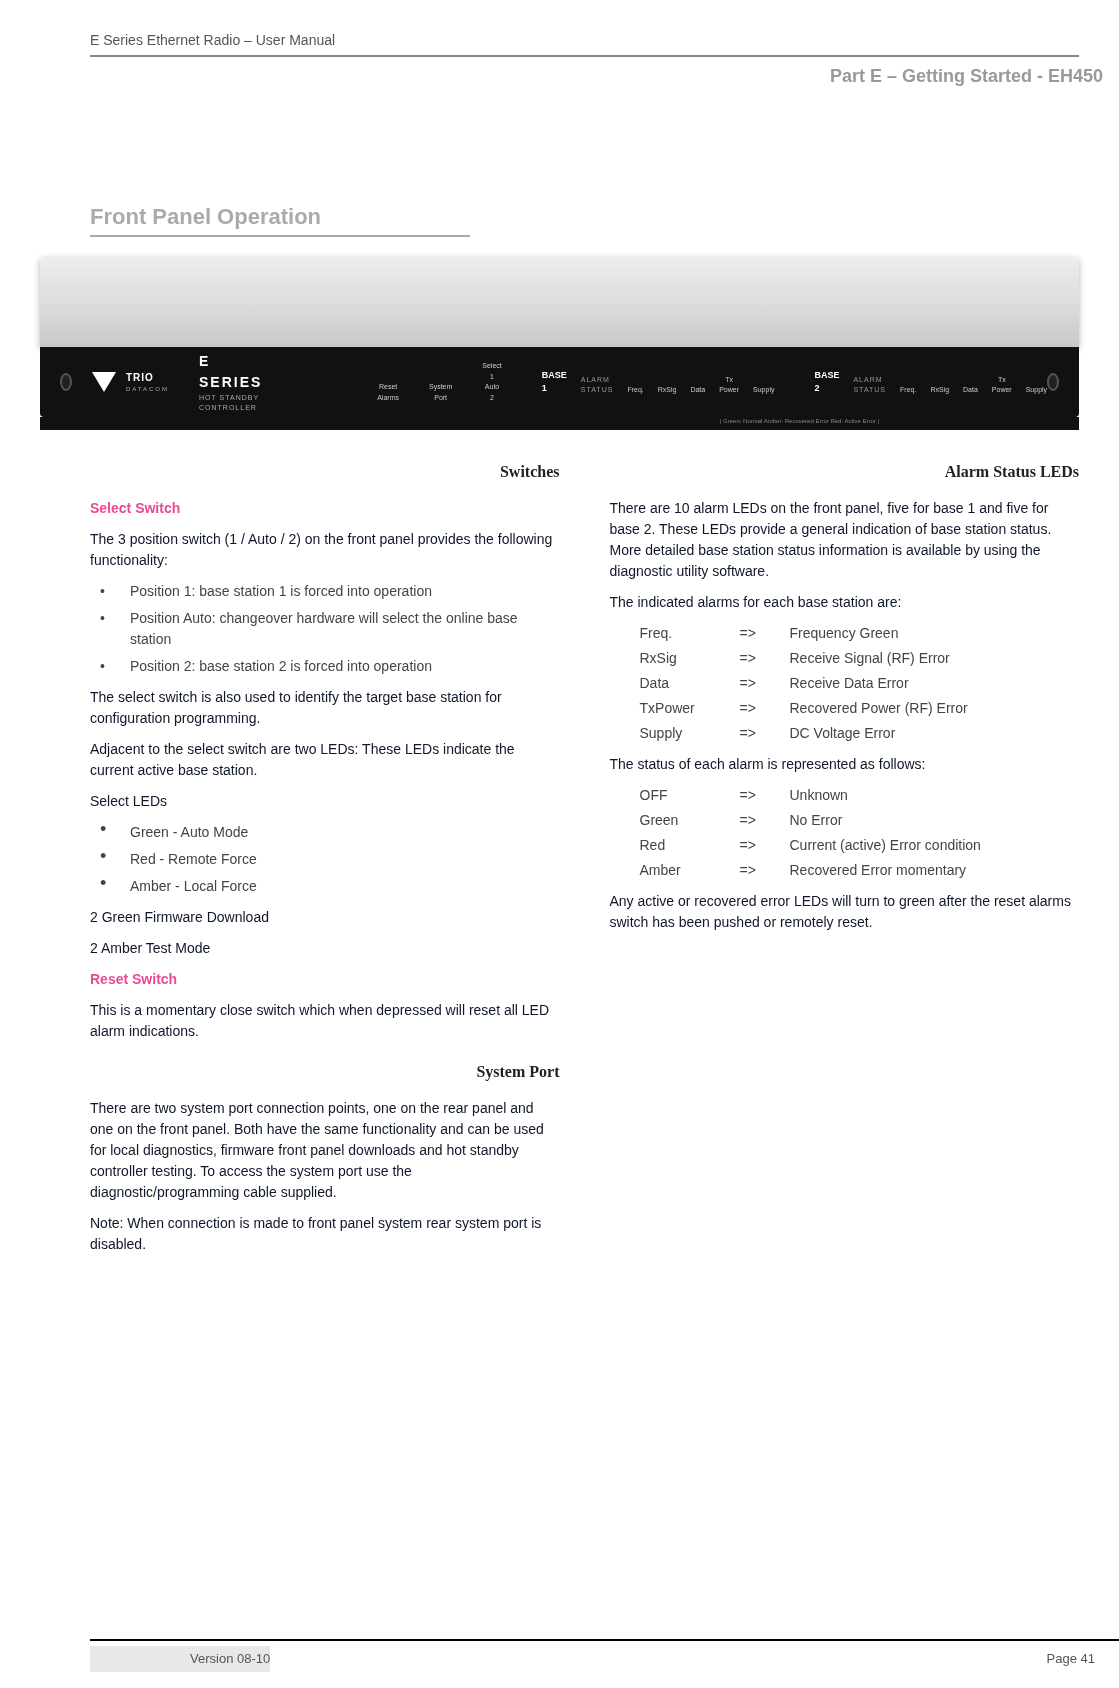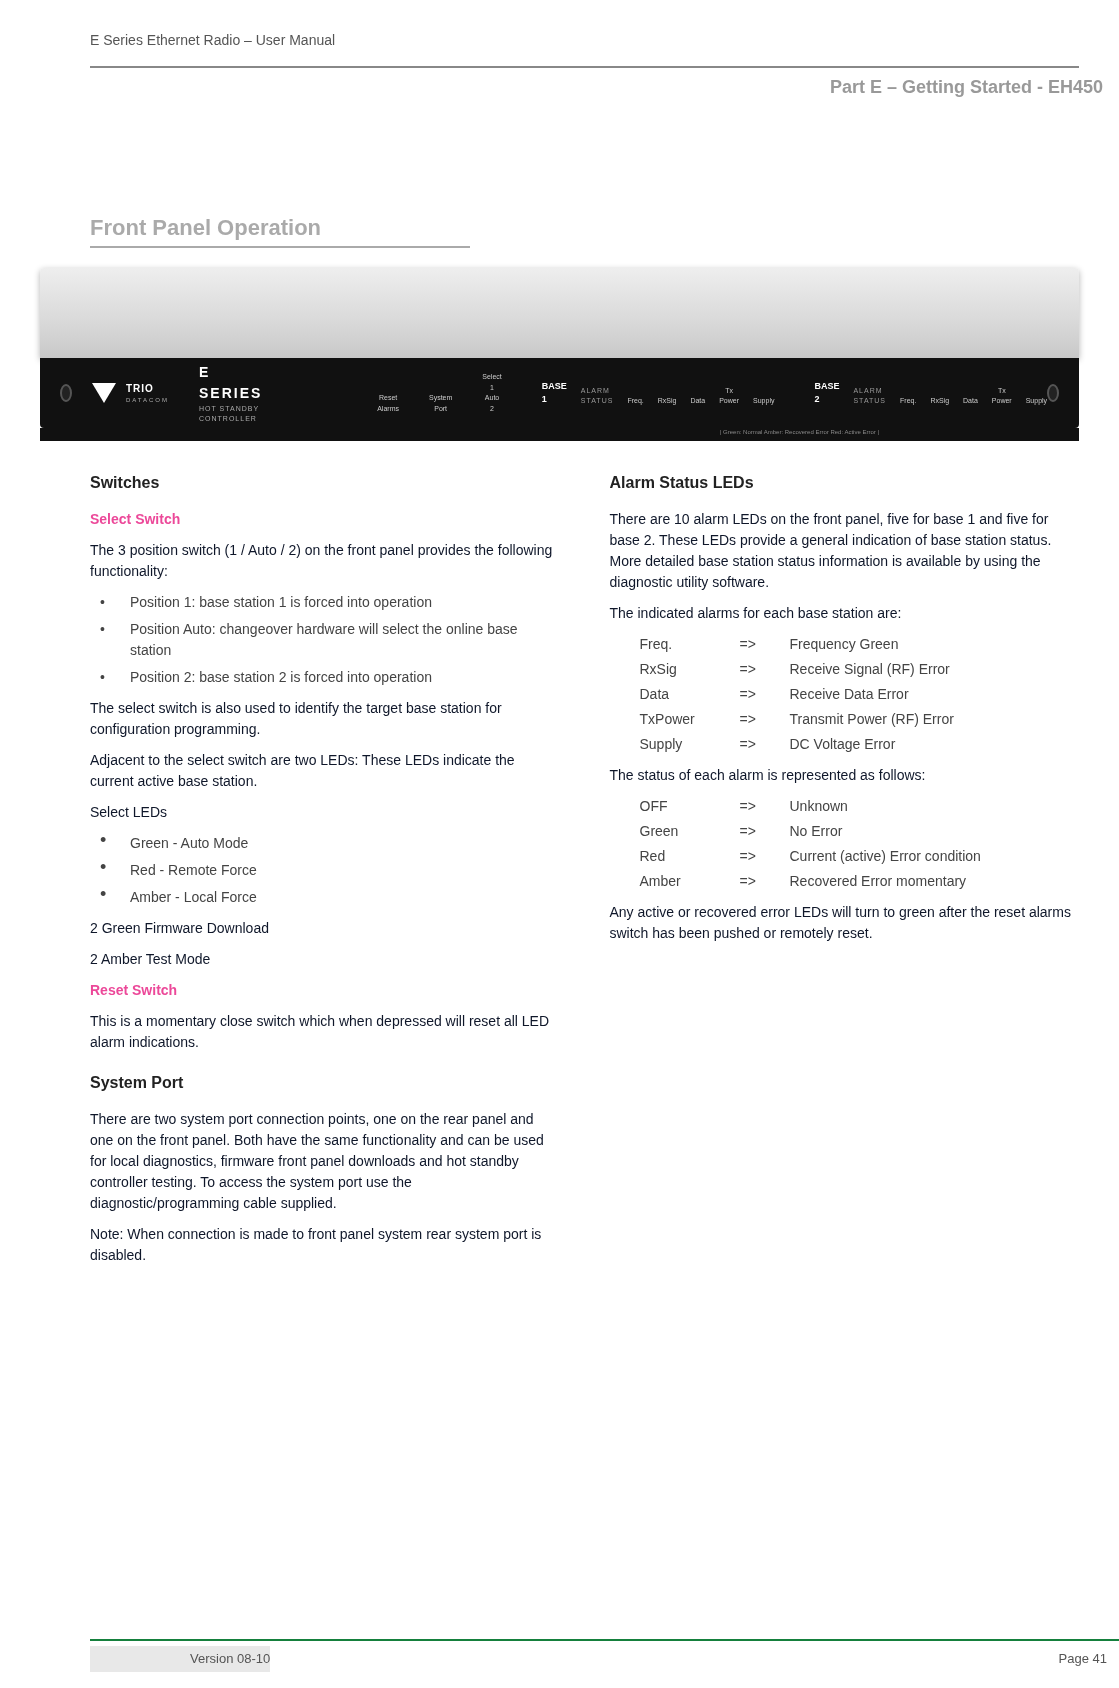--- a/index.html
+++ b/index.html
@@ -14,21 +14,21 @@
   .page {
     width: 1119px;
     min-height: 1688px;
     position: relative;
     box-sizing: border-box;
     padding: 30px 0 0 0;
   }
   .header {
     margin: 0 40px 0 90px;
     border-bottom: 2px solid #888;
-    padding-bottom: 15px;
+    padding-bottom: 4px;
     font-size: 14px;
     color: #555;
   }
   .part-label {
     text-align: right;
     font-size: 18px;
     font-weight: bold;
     color: #999;
     margin: 6px 16px 0 0;
     padding-right: 0;
@@ -92,21 +92,22 @@
   }
   .col {
     flex: 1;
     min-width: 0;
   }
   h2.block-title {
     font-size: 16px;
     font-weight: 900;
     color: #222;
     margin: 0 0 14px 0;
-    font-family: Liberation Sans, sans-serif;
+    font-family: Liberation Serif, serif;
+    text-align: right;
   }
   h3.sub-title {
     font-size: 14px;
     font-weight: bold;
     color: #ec4899;
     margin: 10px 0 10px 0;
   }
   p { margin: 10px 0; color:#0f172a; }
   ul.bullets { list-style:none; padding:0; margin:8px 0; }
   ul.bullets li { padding-left:40px; position:relative; margin:6px 0; color:#444;}
@@ -119,22 +120,22 @@
   .map-row .k { width:80px; }
   .map-row .arrow { width:30px; }
   .map-row .v { flex:1; }
 
   .footer {
     position:absolute;
     bottom:20px;
     left:0; right:0;
     display:flex;
     justify-content:space-between;
-    padding: 8px 12px 0 100px;
-    border-top: 2px solid #15803d;
+    padding: 8px 24px 0 100px;
+    border-top: 2px solid #000000;
     margin: 0 0 0 90px;
     color:#555;
     font-size:13px;
   }
   .footer-bg {
     position:absolute;
     bottom:16px;
     left:90px;
     width:180px;
     height:26px;
@@ -243,21 +244,21 @@
             <div class="v">Receive Signal (RF) Error</div>
           </div>
         <div class="map-row">
             <div class="k">Data</div>
             <div class="arrow">=&gt;</div>
             <div class="v">Receive Data Error</div>
           </div>
         <div class="map-row">
             <div class="k">TxPower</div>
             <div class="arrow">=&gt;</div>
-            <div class="v">Transmit Power (RF) Error</div>
+            <div class="v">Recovered Power (RF) Error</div>
           </div>
         <div class="map-row">
             <div class="k">Supply</div>
             <div class="arrow">=&gt;</div>
             <div class="v">DC Voltage Error</div>
           </div>
       </div>
       <p>The status of each alarm is represented as follows:</p>
       <div class="map-table">
         <div class="map-row">

